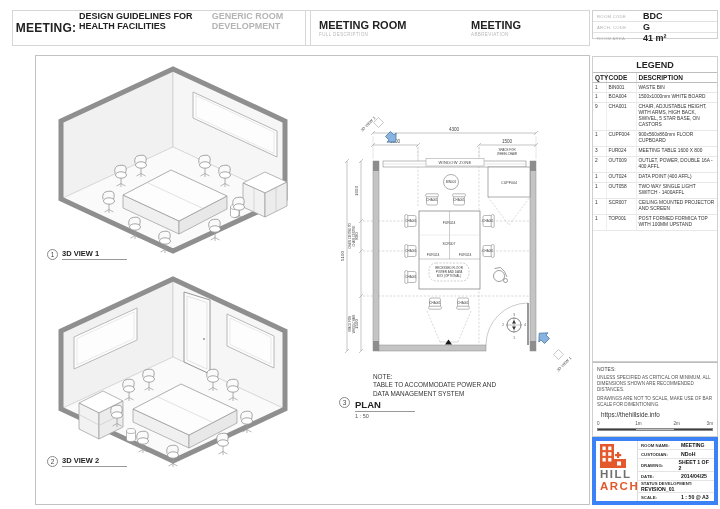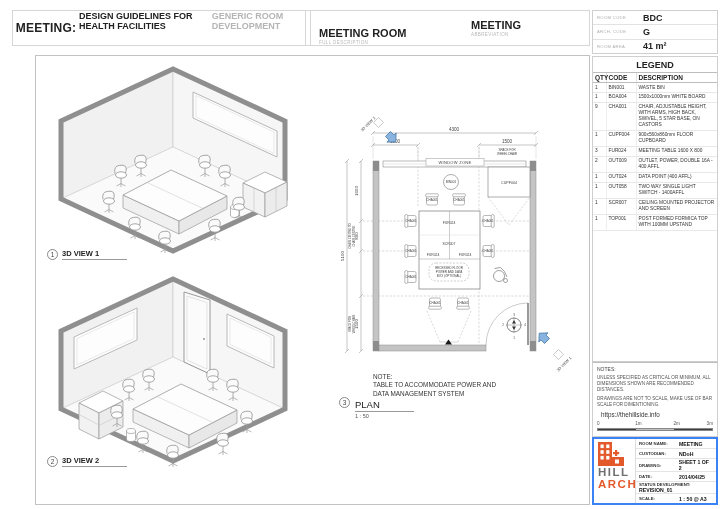--- a/index.html
+++ b/index.html
@@ -9,27 +9,27 @@
 
   
   .header { position:absolute; left:12px; top:10px; width:578px; height:36px;
             border:1px solid #d6d6d6; display:flex; align-items:stretch; background:#fff; }
   .brand { width:66px; display:flex; align-items:center; justify-content:center;
            font-weight:bold; font-size:12px; letter-spacing:0.2px; }
   .titles { width:226px; display:flex; flex-direction:row; justify-content:center; }
   .t1 { font-weight:bold; font-size:9px; }
   .t2 { font-weight:bold; font-size:9px; color:#b5b5b5; }
   .hdr-div { width:6px; border-left:1px solid #d6d6d6; border-right:1px solid #d6d6d6; }
-  .room-full { flex:1; padding-left:8px; display:flex; flex-direction:column; justify-content:flex-end; }
+  .room-full { flex:1; padding-left:8px; display:flex; flex-direction:column; justify-content:center; }
   .room-abbr { width:118px; padding-right:8px; display:flex; flex-direction:column; justify-content:center; }
   .big { font-weight:bold; font-size:11px; }
   .cap { font-size:4.5px; color:#b8b8b8; letter-spacing:0.4px; margin-top:1px; }
 
   
-  .info-panel { position:absolute; left:592px; top:10px; width:126px; height:44px;
+  .info-panel { position:absolute; left:592px; top:10px; width:126px; height:29px;
                 border:1px solid #cfcfcf; background:#fff; display:flex; flex-direction:column; }
   .ir { flex:1; display:flex; align-items:center; border-bottom:1px solid #e2e2e2; padding:0 4px; }
   .ir:last-child { border-bottom:none; }
   .il { width:46px; font-size:4.2px; color:#b0b0b0; letter-spacing:0.3px; }
   .iv { font-weight:bold; font-size:9px; }
 
   
   .legend-panel { position:absolute; left:592px; top:56px; width:126px; height:306px;
                   border:1px solid #cfcfcf; background:#fff; }
   .legend-title { text-align:center; font-weight:bold; font-size:9px; padding:3px 0 2px;
@@ -51,21 +51,21 @@
   .scalebar { position:relative; height:14px; margin-top:2px; }
   .sb-ticks { position:relative; height:7px; font-size:4.6px; color:#555; }
   .sb-ticks span { position:absolute; top:0; }
   .sb-ticks .tk0 { left:0; } .sb-ticks .tk1 { left:33%; } .sb-ticks .tk2 { left:66%; } .sb-ticks .tk3 { right:0; }
   .sb-bar { display:flex; height:3px; border:0.5px solid #888; }
   .sb-bar i { flex:1; display:block; }
   .sb-bar i:nth-child(1){ background:#3f3f3f; } .sb-bar i:nth-child(2){ background:#c0c0c0; } .sb-bar i:nth-child(3){ background:#3f3f3f; }
 
   
   .title-block { position:absolute; left:592px; top:437px; width:126px; height:68px;
-                 border:2px solid #3b82f6; display:flex; background:#fff; }
+                 border:4px solid #3b82f6; display:flex; background:#fff; }
   .logo-cell { width:42px; border-right:1px solid #ddd; padding:3px 0 0 4px; }
   .logo-hill { font-weight:bold; font-size:11.5px; color:#6f7072; letter-spacing:1.5px; line-height:1; margin-top:1px; }
   .logo-side { font-weight:bold; font-size:11.5px; color:#e4592b; letter-spacing:1.5px; line-height:1; }
   .tb-rows { flex:1; display:flex; flex-direction:column; }
   .tbr { flex:1; display:flex; align-items:center; border-bottom:1px solid #e4e4e4; padding:0 3px; }
   .tbr:last-child { border-bottom:none; }
   .tbl { width:40px; font-size:4.3px; font-weight:bold; color:#333; }
   .tbv { font-size:5.2px; font-weight:bold; color:#111; }
   .tbr.stack { flex-direction:column; align-items:flex-start; justify-content:center; }
   .tbr.stack .tbl { width:auto; }
@@ -83,21 +83,21 @@
   .viewlabel { position:absolute; display:flex; align-items:flex-end; gap:4px; }
   .numcirc { width:11px; height:11px; border:1px solid #888; border-radius:50%;
              font-size:6.5px; color:#444; display:flex; align-items:center; justify-content:center; }
   .vl-text { font-weight:bold; font-size:7.5px; color:#222; border-bottom:1px solid #999; padding:0 28px 1px 0; }
   .vlab1 { left:11px; top:193px; }
   .vlab2 { left:11px; top:400px; }
 
   .plan-note { position:absolute; left:337px; top:317px; font-size:6.4px; color:#333; line-height:1.3; }
   .plan-titlegrp { position:absolute; left:303px; top:338px; display:flex; gap:5px; align-items:flex-start; }
   .plan-titlegrp .numcirc { margin-top:3px; }
-  .pt-name { font-weight:normal; font-size:9.5px; border-bottom:1px solid #999; padding:0 34px 1px 0; }
+  .pt-name { font-weight:bold; font-size:9.5px; border-bottom:1px solid #999; padding:0 34px 1px 0; }
   .pt-scale { font-size:5.5px; color:#555; margin-top:1px; }
 </style>
 </head>
 <body>
 
 <div class="sheet">
 
   <div class="header">
     <div class="brand">MEETING:</div>
     <div class="titles">

